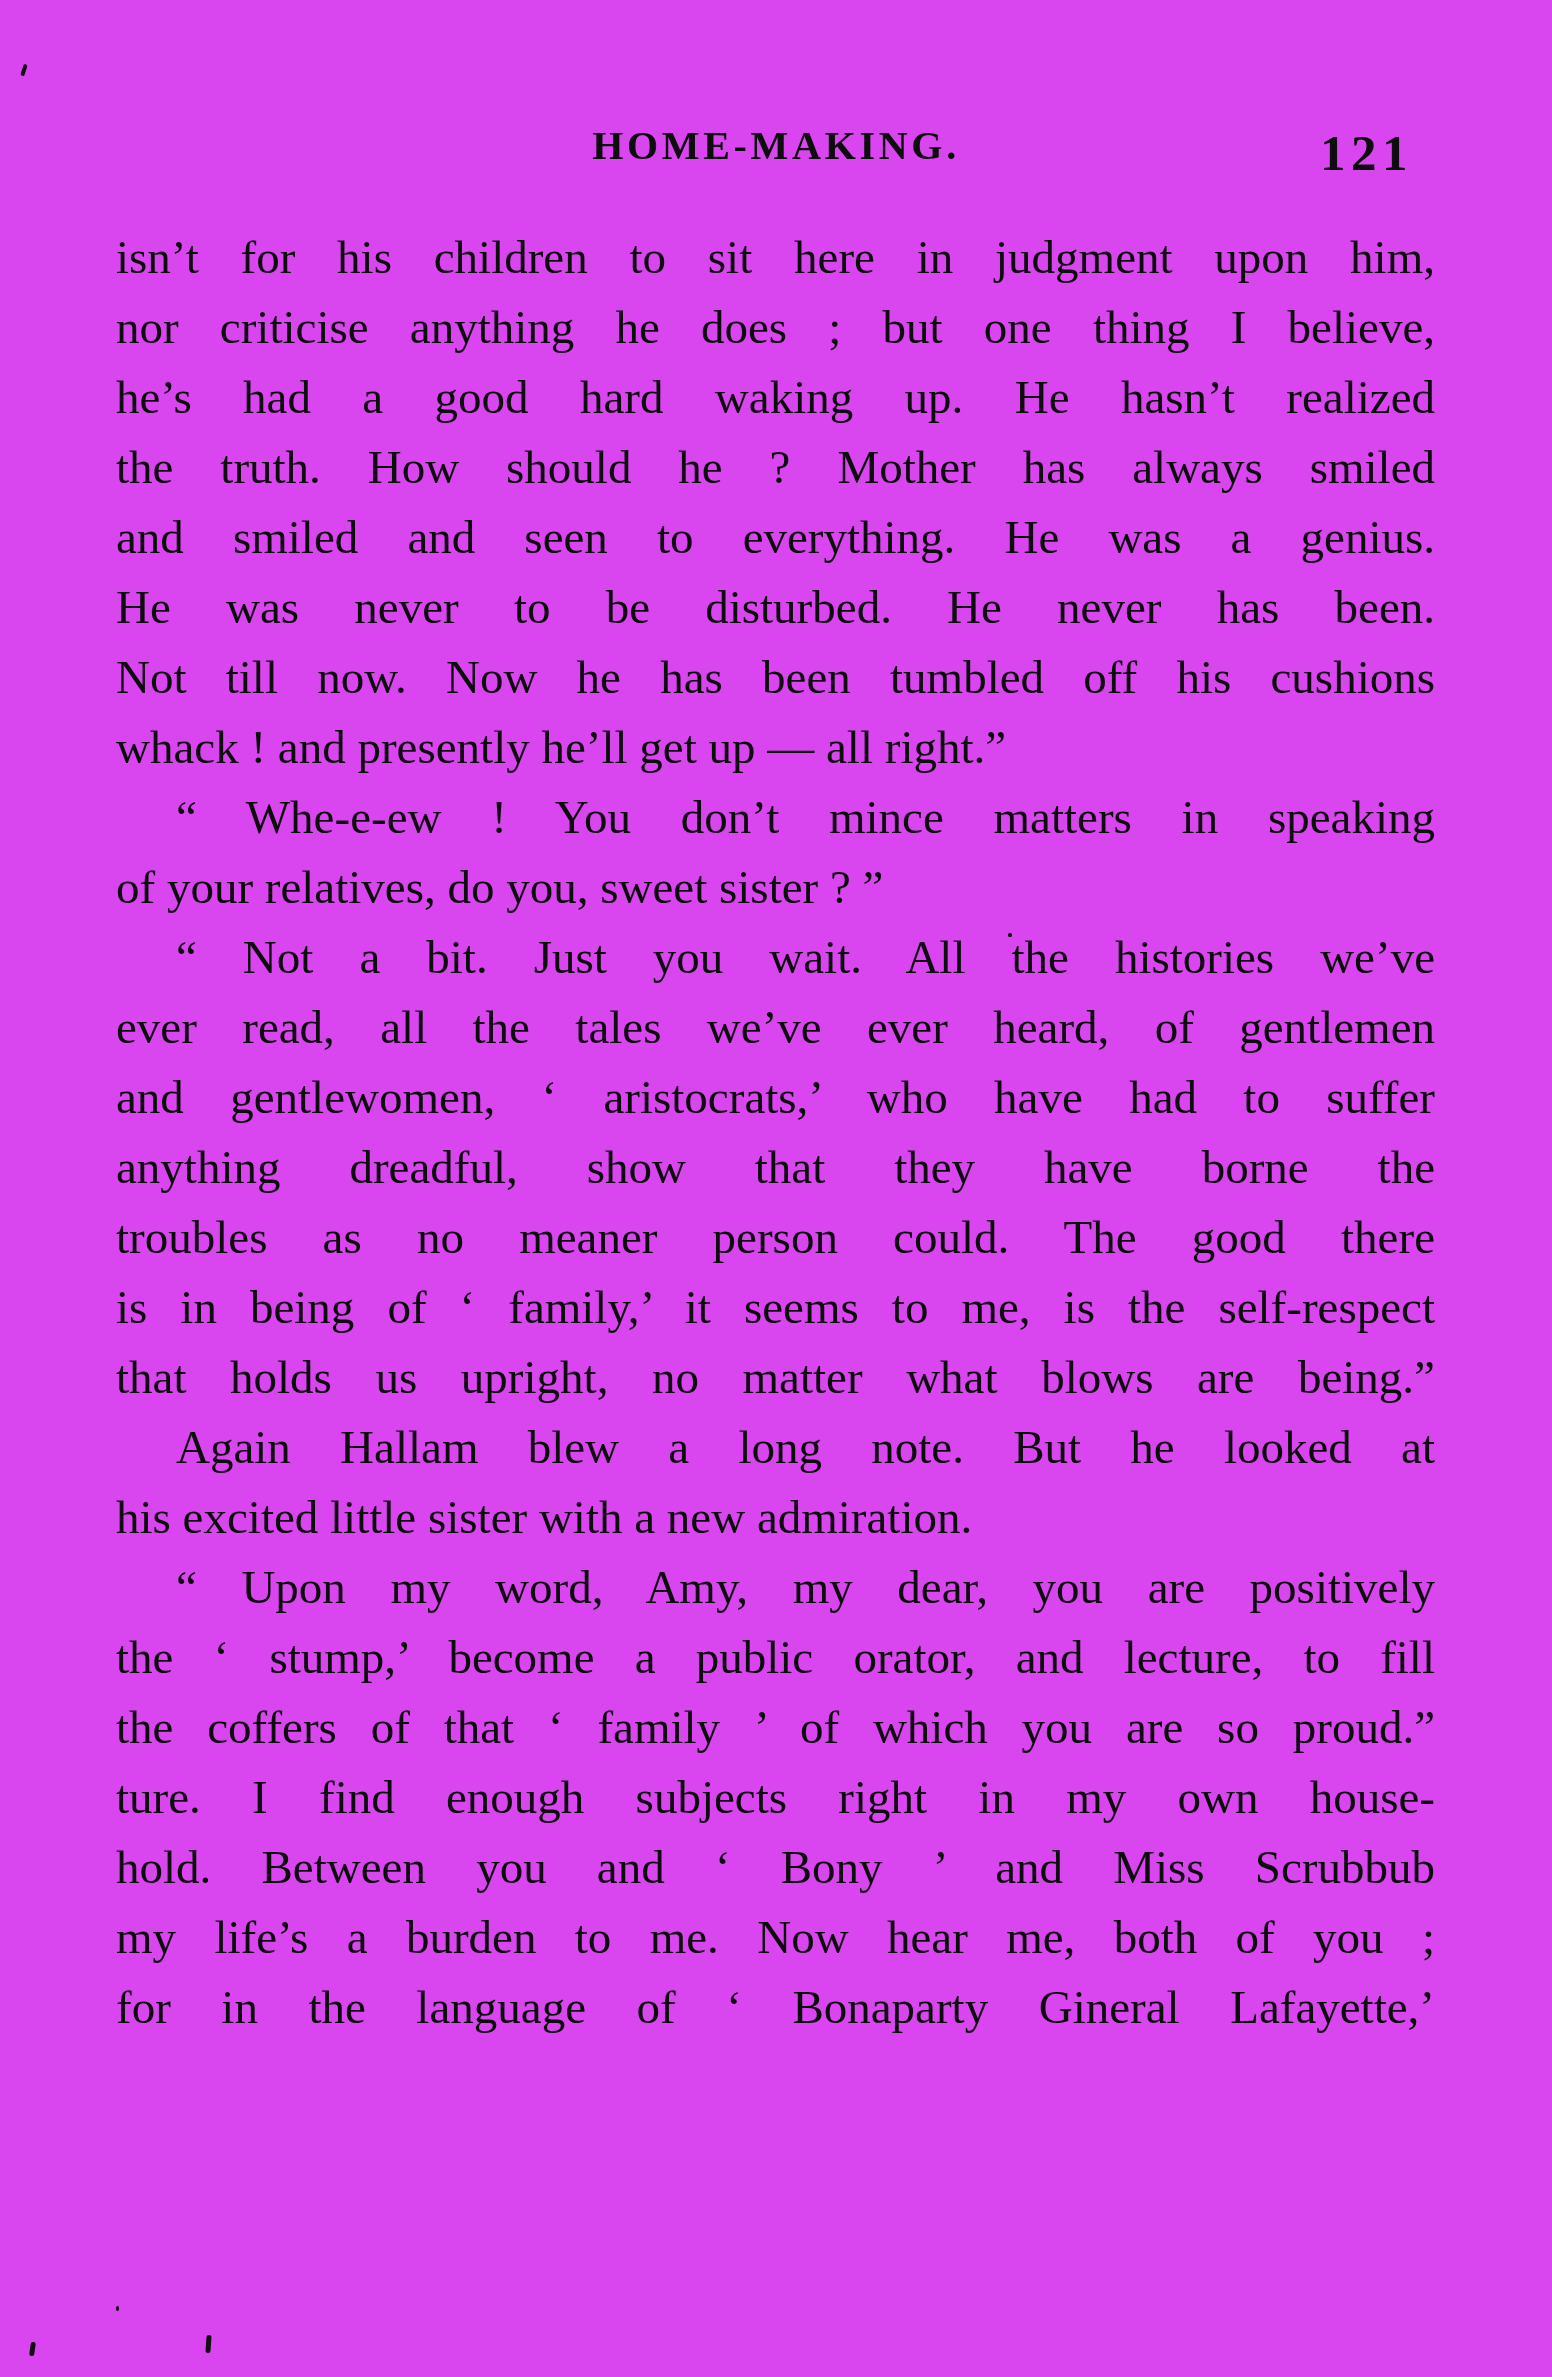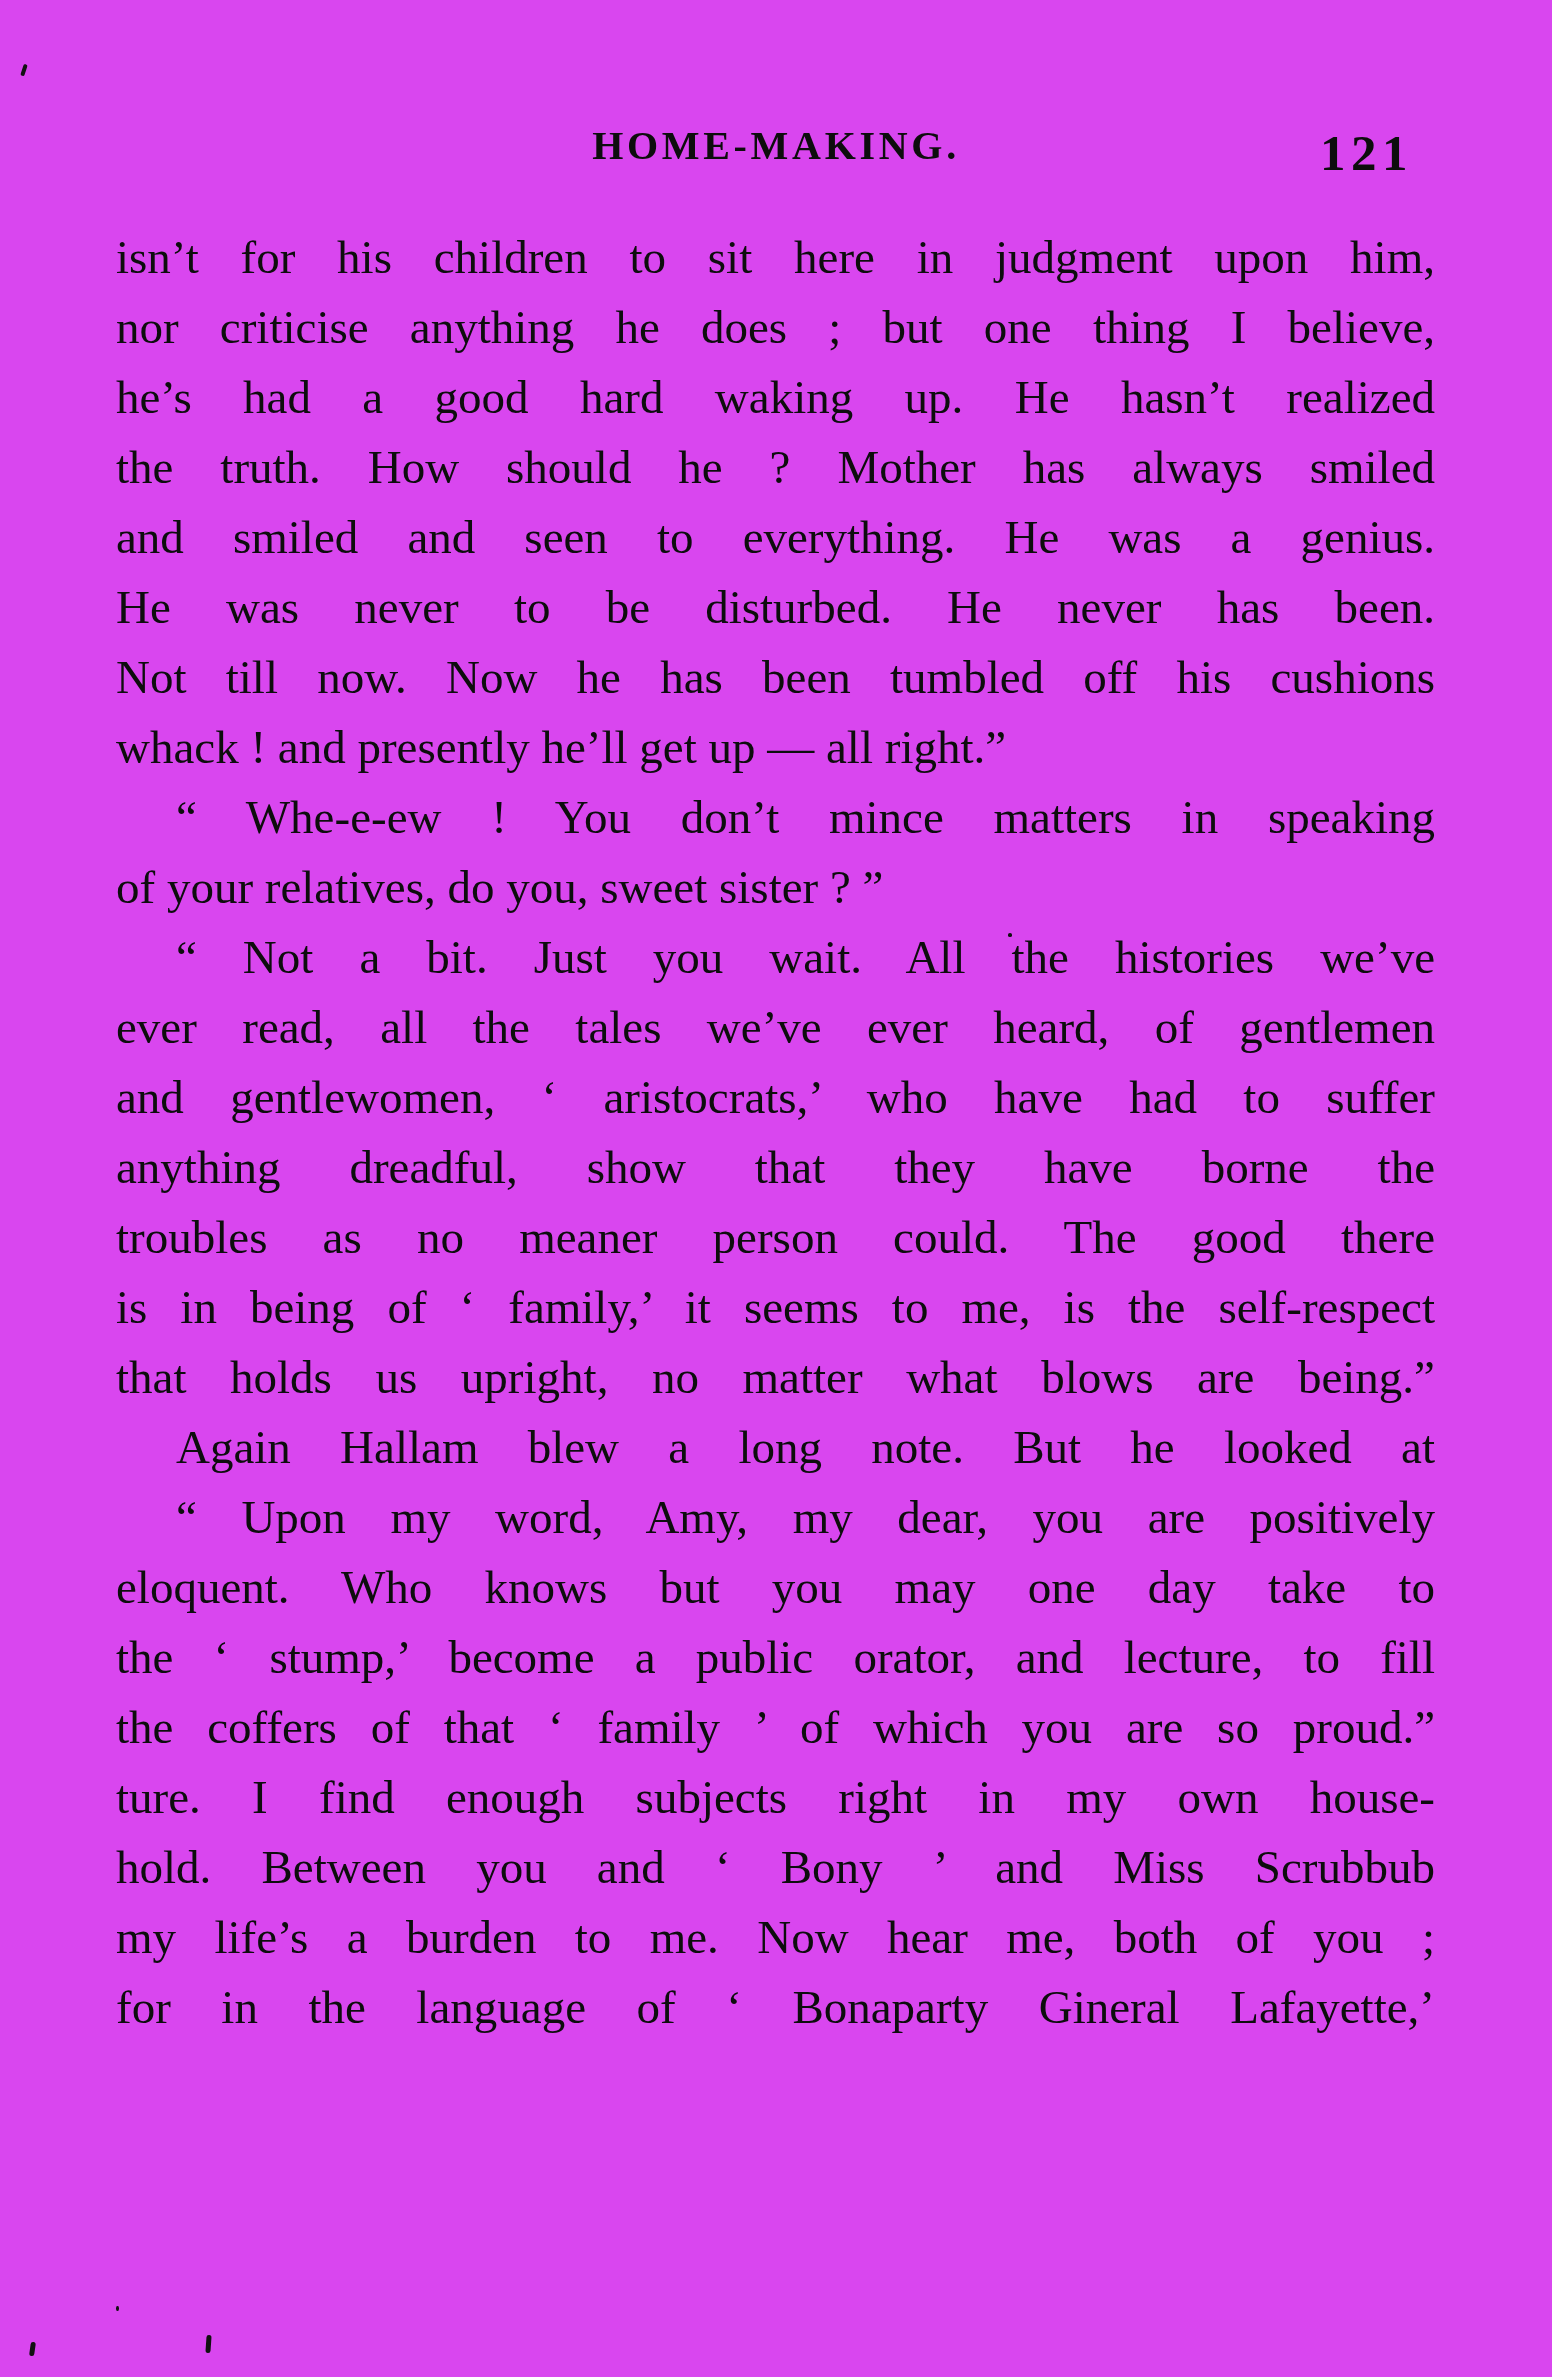--- a/index.html
+++ b/index.html
@@ -113,22 +113,22 @@
       <div class="line indent justify">“ Whe-e-ew ! You don’t mince matters in speaking</div>
       <div class="line">of your relatives, do you, sweet sister ? ”</div>
       <div class="line indent justify">“ Not a bit. Just you wait. All the histories we’ve</div>
       <div class="line justify">ever read, all the tales we’ve ever heard, of gentlemen</div>
       <div class="line justify">and gentlewomen, ‘ aristocrats,’ who have had to suffer</div>
       <div class="line justify">anything dreadful, show that they have borne the</div>
       <div class="line justify">troubles as no meaner person could. The good there</div>
       <div class="line justify">is in being of ‘ family,’ it seems to me, is the self-respect</div>
       <div class="line justify">that holds us upright, no matter what blows are being.”</div>
       <div class="line indent justify">Again Hallam blew a long note. But he looked at</div>
+      <div class="line">his excited little sister with a new admiration.</div>
       <div class="line indent justify">“ Upon my word, Amy, my dear, you are positively</div>
-      <div class="line justify">eloquent. Who knows but you may one day take to</div>
       <div class="line justify">the ‘ stump,’ become a public orator, and lecture, to fill</div>
       <div class="line justify">the coffers of that ‘ family ’ of which you are so proud.”</div>
       <div class="line justify">ture. I find enough subjects right in my own house-</div>
       <div class="line justify">hold. Between you and ‘ Bony ’ and Miss Scrubbub</div>
       <div class="line justify">my life’s a burden to me. Now hear me, both of you ;</div>
       <div class="line justify">for in the language of ‘ Bonaparty Gineral Lafayette,’</div>
     </div>
 
   <span class="speck speck-tick"></span>
   <span class="speck speck-dot-mid"></span>

